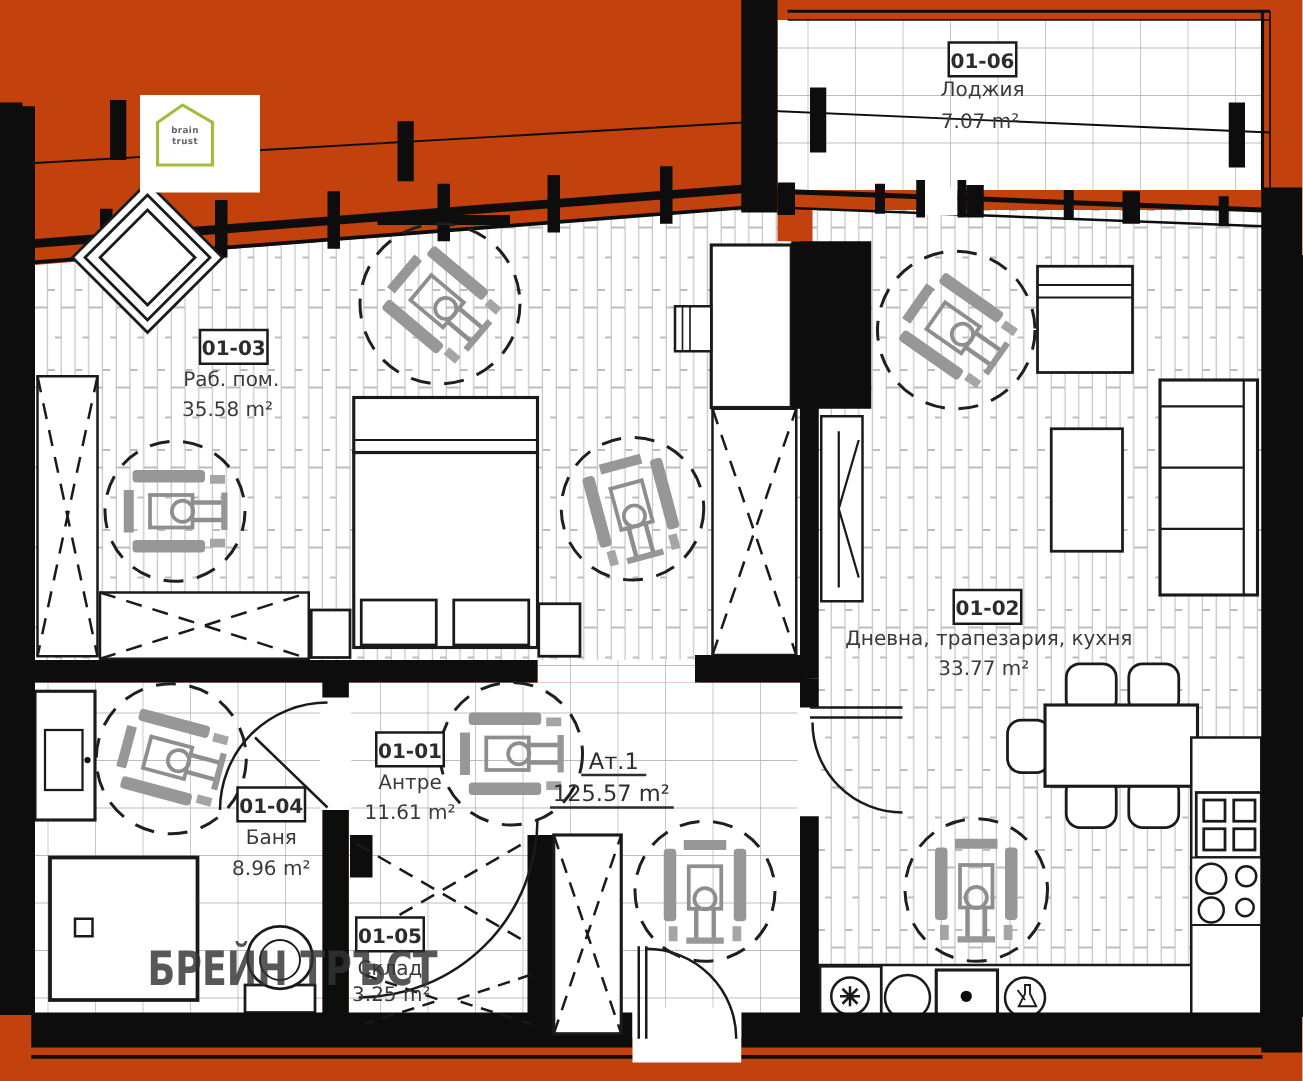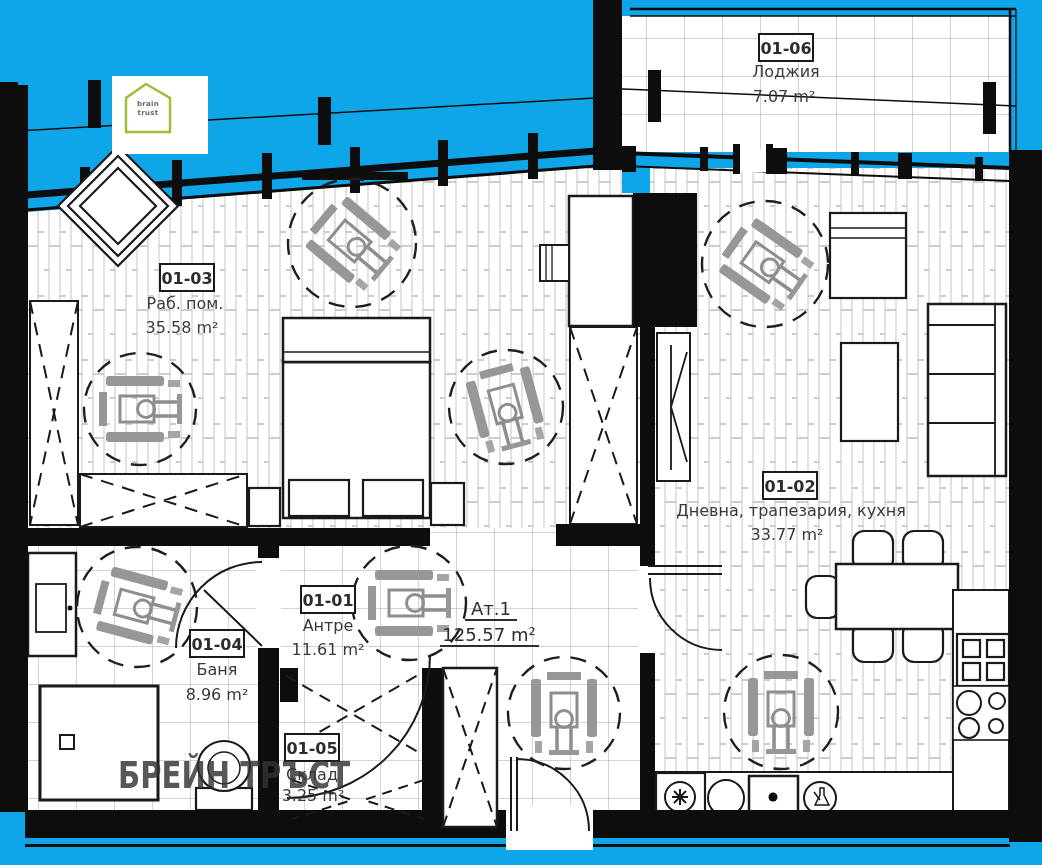--- a/index.html
+++ b/index.html
@@ -1,16 +1,16 @@
 <!DOCTYPE html>
 <html><head>
 <meta charset="utf-8">
 <style>
   html,body{margin:0;padding:0;background:#ffffff;}
-  .stage{width:1042px;height:865px;position:relative;background:#0ea5e9;overflow:hidden;}
+  .stage{width:1042px;height:865px;position:relative;background:#c2410c;overflow:hidden;}
   svg{display:block;font-family:"DejaVu Sans",sans-serif;}
   text{fill:#333;}
   .roomid{font-size:16px;font-weight:600;fill:#2c2c2c;}
   .roomname{font-size:16px;fill:#3a3a3a;}
   .roomarea{font-size:16px;fill:#3a3a3a;}
   .aptname{font-size:18px;fill:#2e2e2e;}
   .wm{font-size:38px;font-weight:700;opacity:.82;}
   .logotext{font-size:7px;font-weight:700;fill:#666;letter-spacing:.3px;}
 </style>
 </head>

